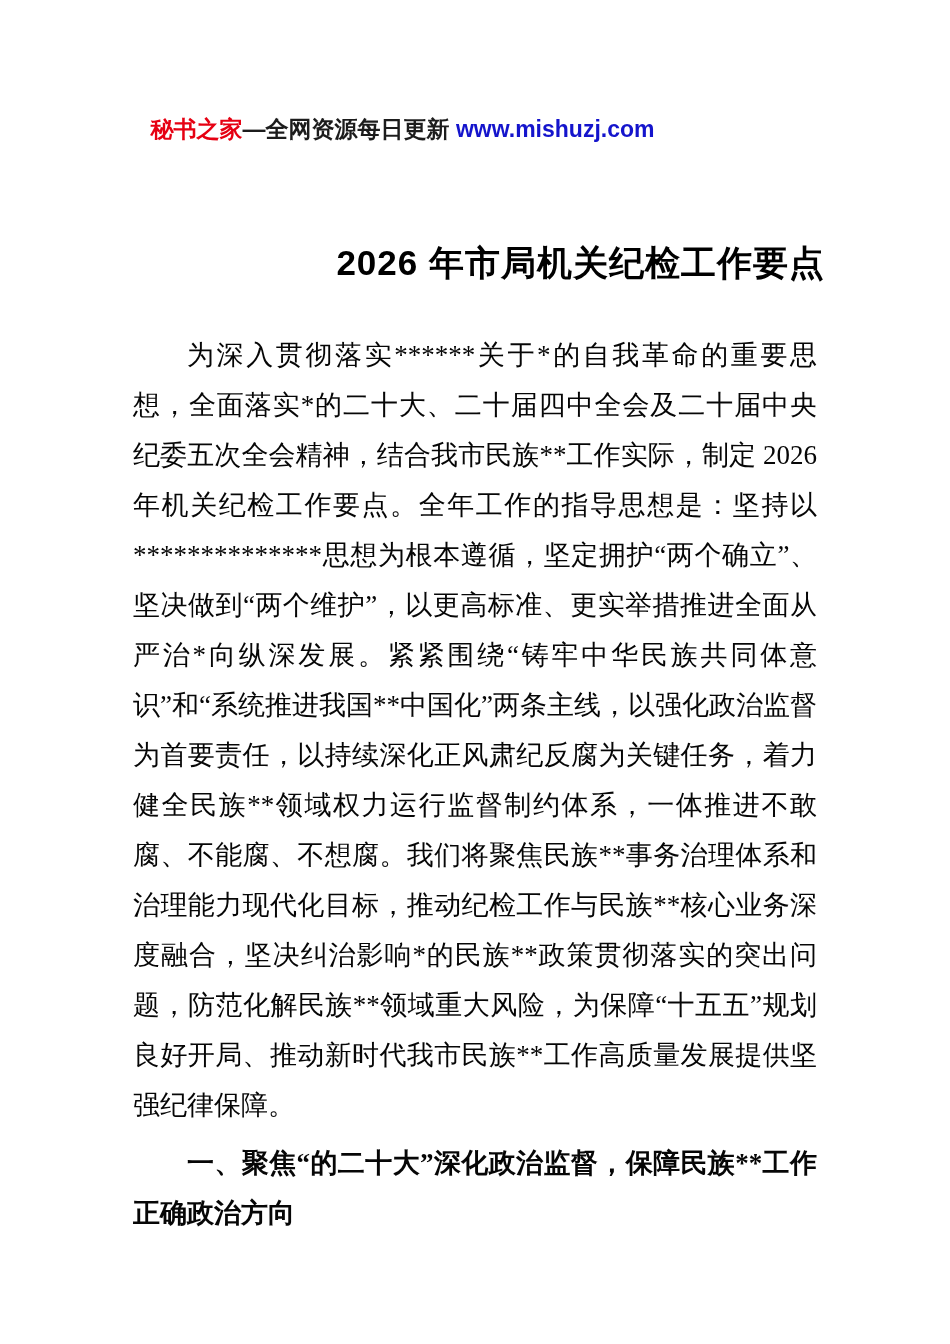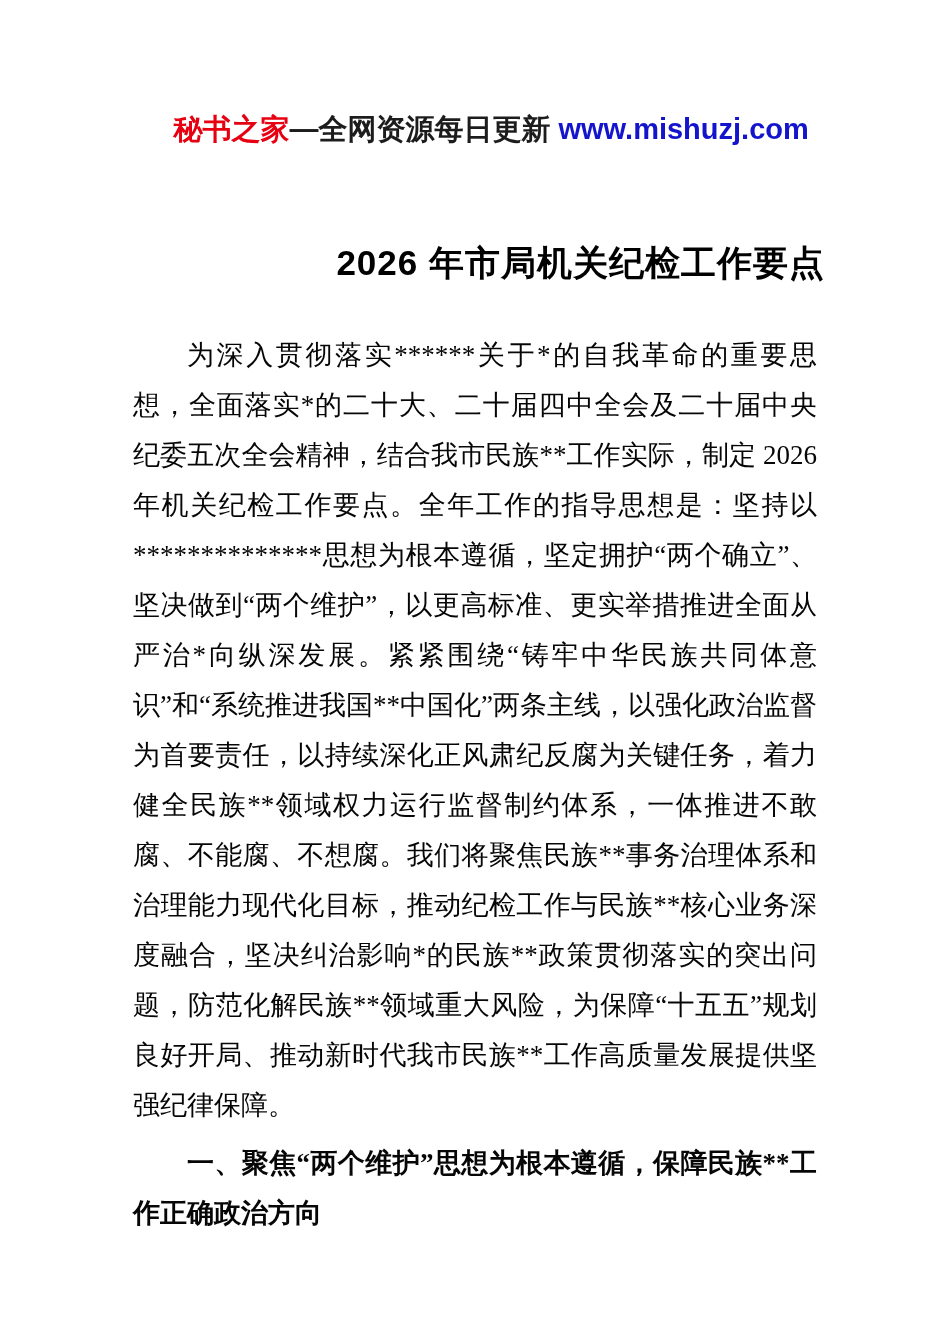--- a/index.html
+++ b/index.html
@@ -13,22 +13,21 @@
     height: 1344px;
     margin: 0 auto;
     background: #ffffff;
     box-sizing: border-box;
     padding: 84px 125px 0 125px;
     overflow: hidden;
     font-family: "Liberation Serif", "DejaVu Serif", serif;
     color: #000000;
   }
   .site-header {
-    text-align: center;
-    font-size: 29px;
+    font-size: 23px;
     line-height: 30px;
     font-weight: bold;
     white-space: pre-wrap;
     margin-bottom: 66px;
     font-family: "Liberation Sans", "DejaVu Sans", sans-serif;
   }
   .site-header .brand   { color: #e60012; }
   .site-header .tagline { color: #1c1c1c; }
   .site-header .url     { color: #1414cc; text-decoration: none; cursor: pointer; }
   .doc-title {
@@ -59,16 +58,16 @@
 <div class="page">
 
   <div class="site-header">
     <span class="brand">秘书之家</span><span class="tagline">—全网资源每日更新 </span><a class="url">www.mishuzj.com</a>
   </div>
 
   <h1 class="doc-title">2026 年市局机关纪检工作要点</h1>
 
   <p class="body-para">为深入贯彻落实******关于*的自我革命的重要思想，全面落实*的二十大、二十届四中全会及二十届中央纪委五次全会精神，结合我市民族**工作实际，制定 2026 年机关纪检工作要点。全年工作的指导思想是：坚持以**************思想为根本遵循，坚定拥护“两个确立”、坚决做到“两个维护”，以更高标准、更实举措推进全面从严治*向纵深发展。紧紧围绕“铸牢中华民族共同体意识”和“系统推进我国**中国化”两条主线，以强化政治监督为首要责任，以持续深化正风肃纪反腐为关键任务，着力健全民族**领域权力运行监督制约体系，一体推进不敢腐、不能腐、不想腐。我们将聚焦民族**事务治理体系和治理能力现代化目标，推动纪检工作与民族**核心业务深度融合，坚决纠治影响*的民族**政策贯彻落实的突出问题，防范化解民族**领域重大风险，为保障“十五五”规划良好开局、推动新时代我市民族**工作高质量发展提供坚强纪律保障。</p>
 
-  <p class="body-para bold">一、聚焦“两个维护”思想为根本遵循，保障民族**工作正确政治方向</p>
+  <p class="body-para bold">一、聚焦“的二十大”深化政治监督，保障民族**工作正确政治方向</p>
 
 
 </div>
 
 </body></html>

